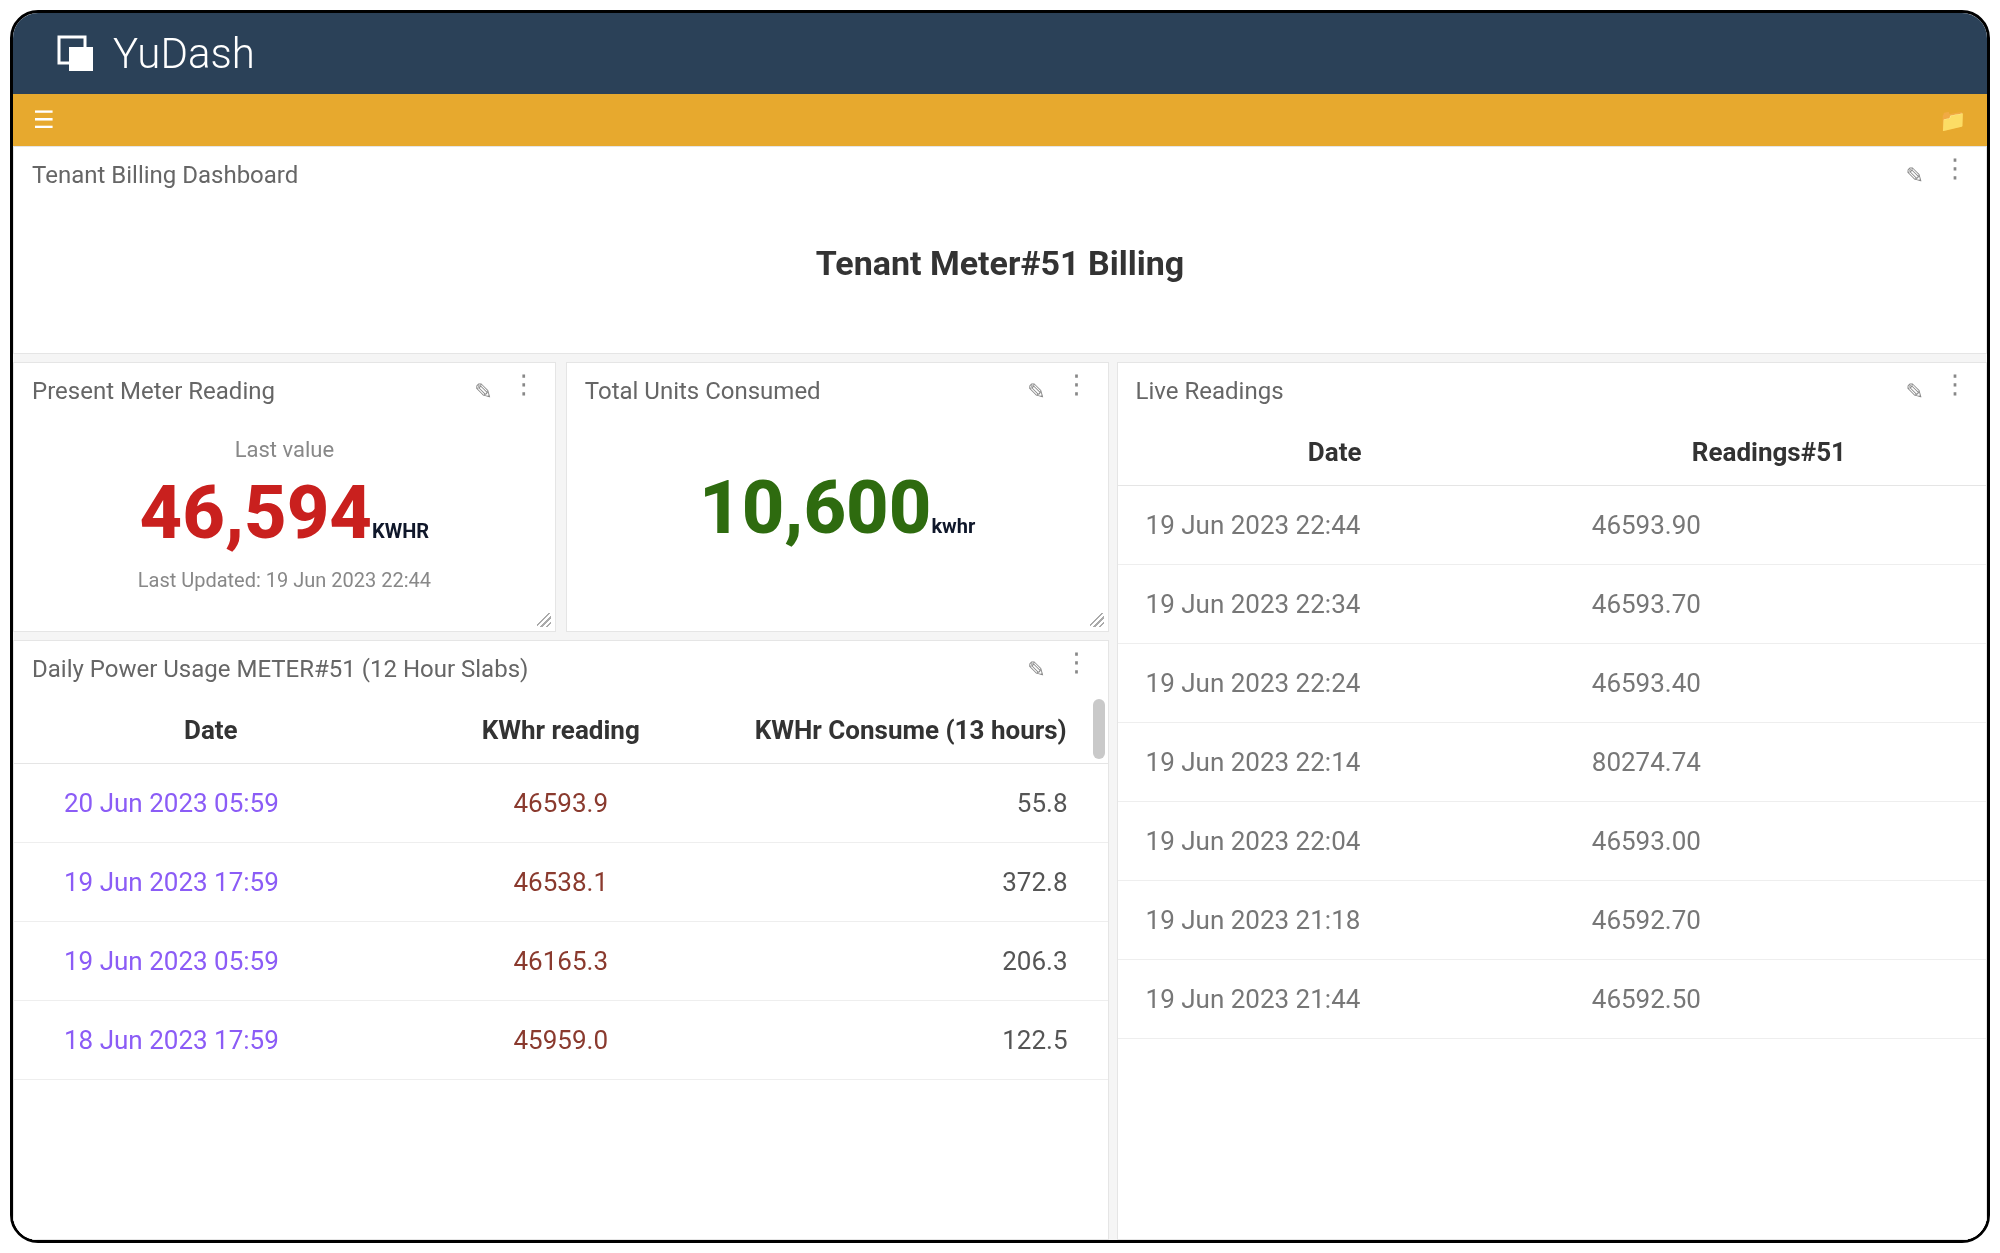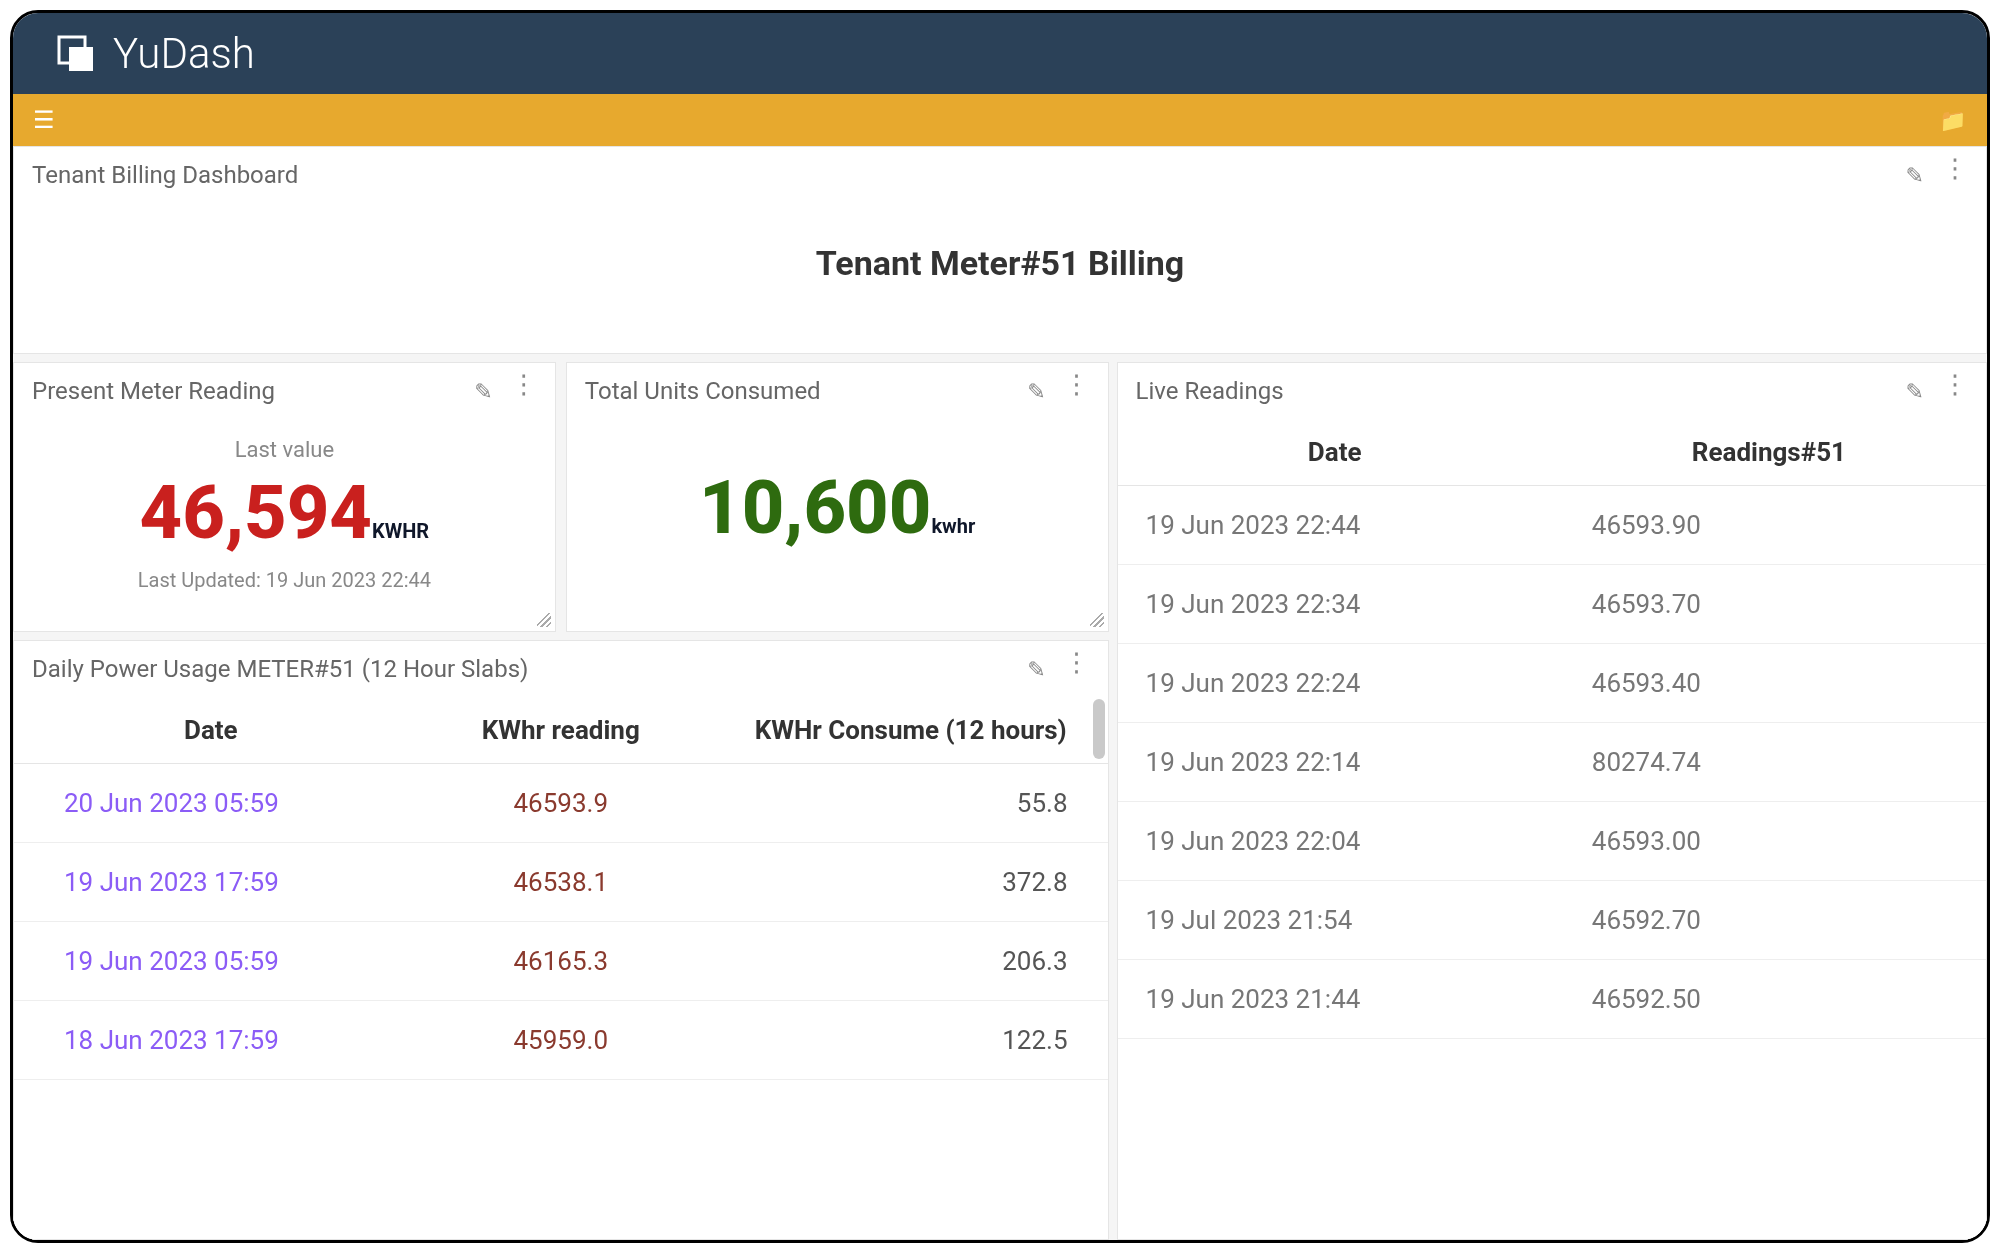--- a/index.html
+++ b/index.html
@@ -284,21 +284,21 @@
               <span class="pencil-icon"></span>
               <span class="dots-icon"></span>
             </div>
           </div>
           <div class="scroll-hint"></div>
           <table class="tbl">
             <thead>
               <tr>
                 <th style="width:36%">Date</th>
                 <th style="width:28%">KWhr reading</th>
-                <th style="width:36%">KWHr Consume (12 hours)</th>
+                <th style="width:36%">KWHr Consume (13 hours)</th>
               </tr>
             </thead>
             <tbody id="daily-usage-body">
                 <tr>
                   <td class="date" style="padding-left:50px;">20 Jun 2023 05:59</td>
                   <td class="reading">46593.9</td>
                   <td class="consume">55.8</td>
                 </tr>
                 <tr>
                   <td class="date" style="padding-left:50px;">19 Jun 2023 17:59</td>
@@ -353,21 +353,21 @@
                 </tr>
                 <tr>
                   <td style="padding-left:28px;">19 Jun 2023 22:14</td>
                   <td class="r">80274.74</td>
                 </tr>
                 <tr>
                   <td style="padding-left:28px;">19 Jun 2023 22:04</td>
                   <td class="r">46593.00</td>
                 </tr>
                 <tr>
-                  <td style="padding-left:28px;">19 Jul 2023 21:54</td>
+                  <td style="padding-left:28px;">19 Jun 2023 21:18</td>
                   <td class="r">46592.70</td>
                 </tr>
                 <tr>
                   <td style="padding-left:28px;">19 Jun 2023 21:44</td>
                   <td class="r">46592.50</td>
                 </tr>
               </tbody>
           </table>
         </div>
       </div>

